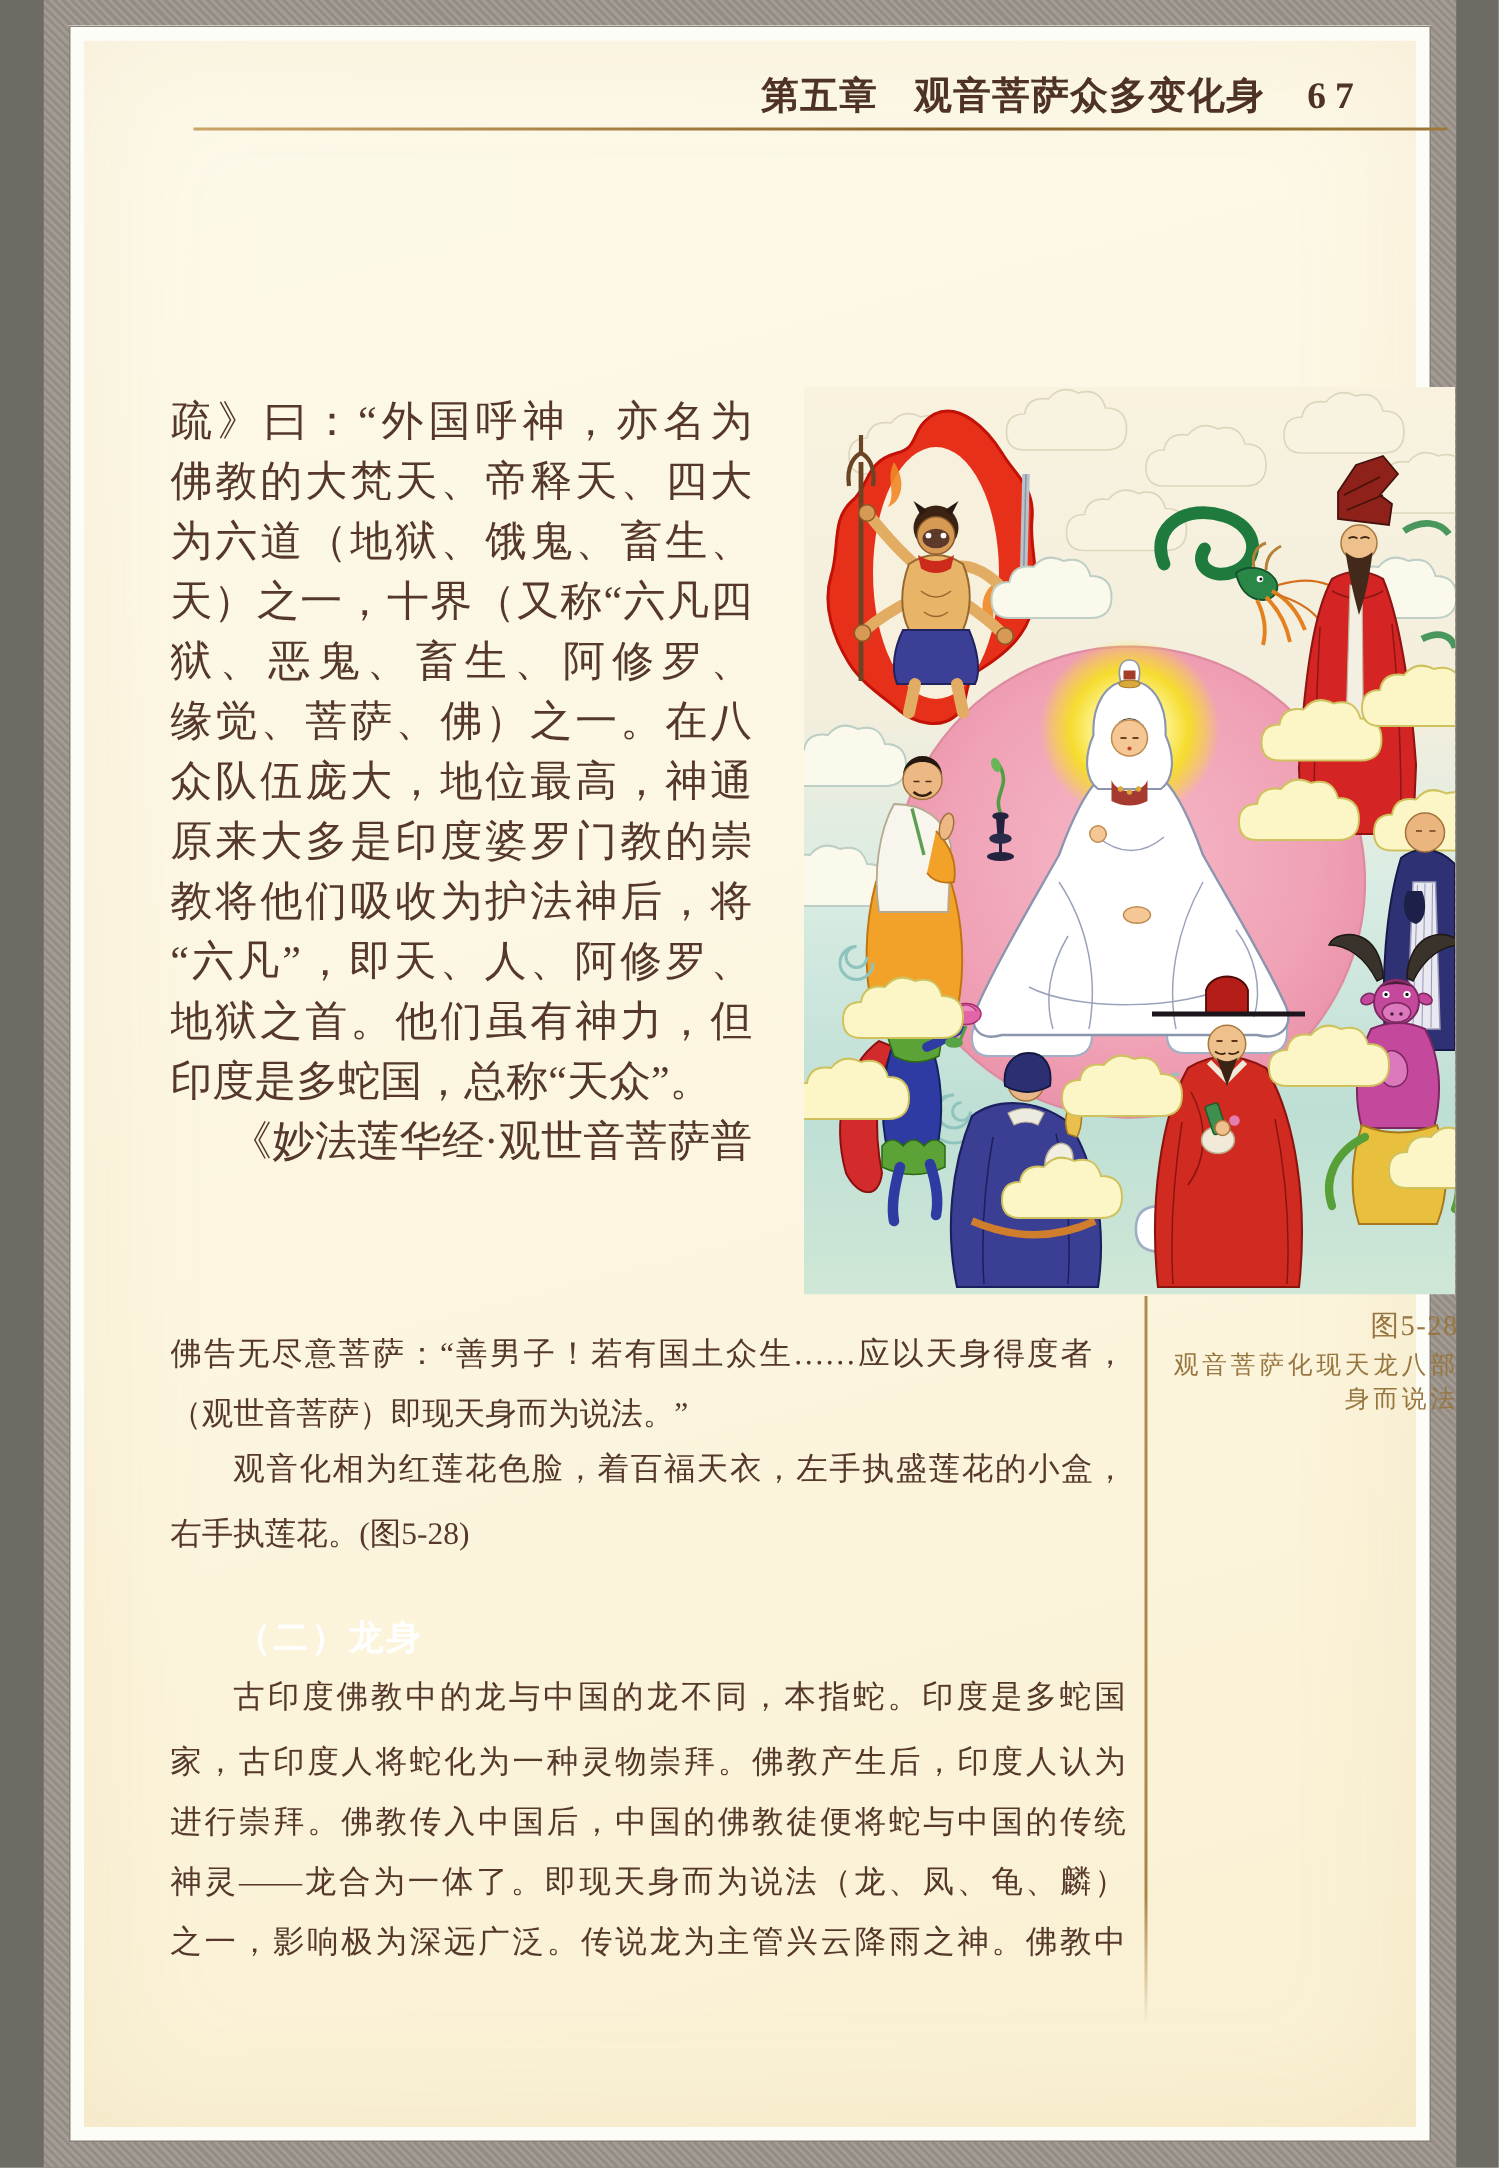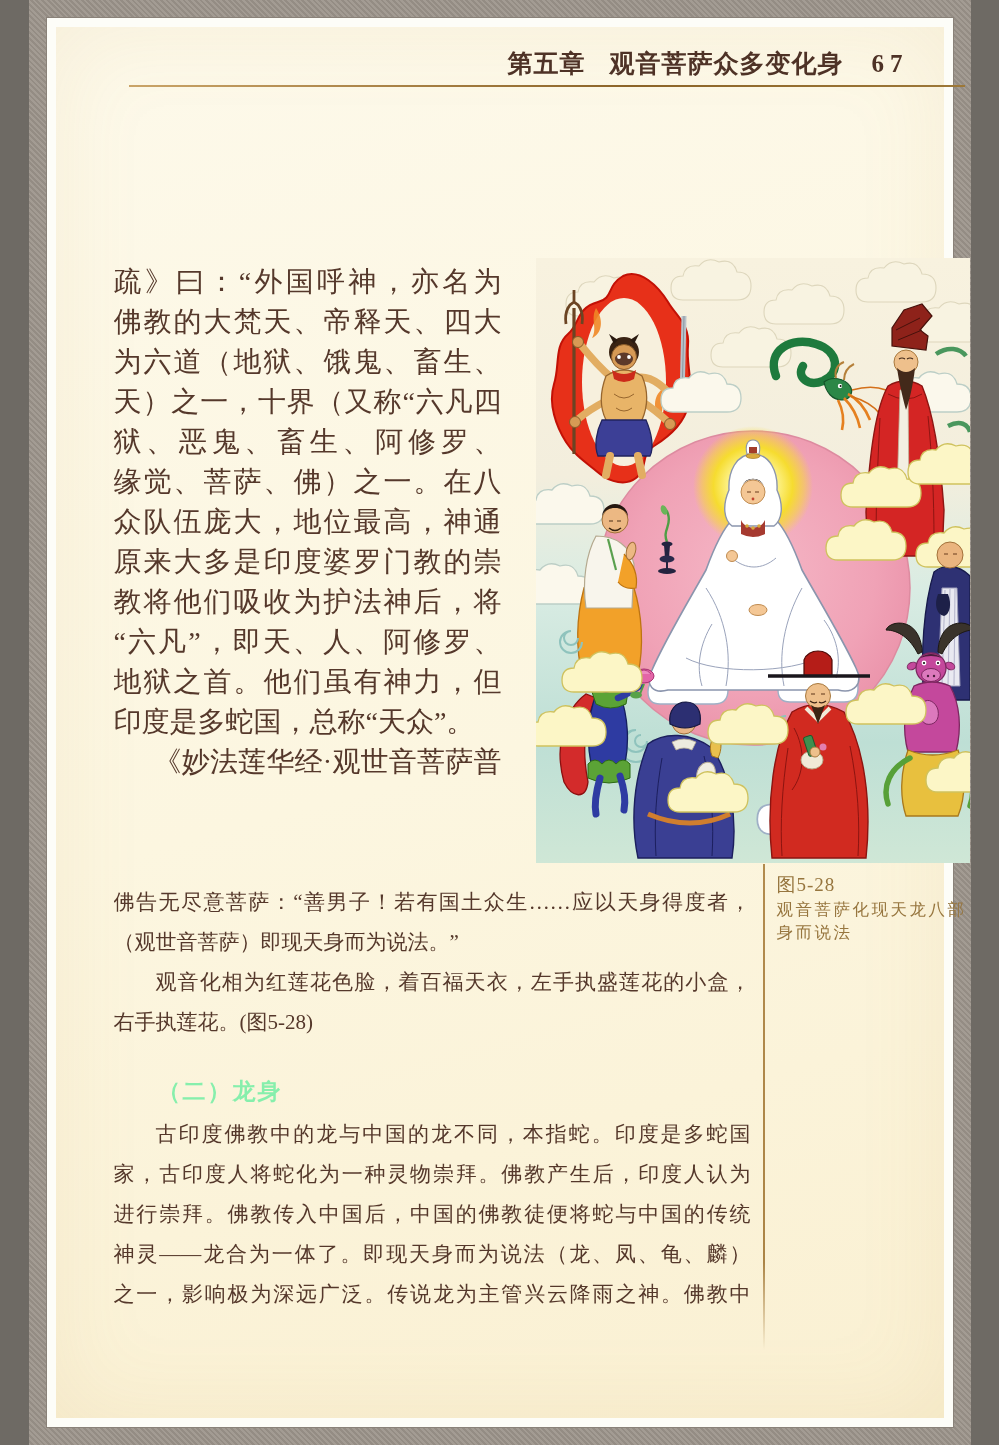--- a/index.html
+++ b/index.html
@@ -19,28 +19,28 @@
   .header .pagenum{margin-left:28px;letter-spacing:6px;}
   .hrule{position:absolute;left:100px;top:85px;width:836px;height:2px;
          background:linear-gradient(to right,#caa468,#8c6428 60%,#9d7838);}
   
   .tl{display:block;height:40px;line-height:40px;overflow:hidden;
       text-align:justify;text-align-last:justify;color:#55382b;}
   .tl.end{text-align-last:left;}
   .colA{position:absolute;left:85px;top:262px;width:388px;font-size:28px;}
   .colA .tl.ind{text-indent:40px;}
   .wide{position:absolute;left:85px;top:882px;width:637px;font-size:21px;}
-  .wide .tl.ind,.sec .tl.ind{text-indent:42px;}
+  .wide .tl.ind,.sec .tl.ind{text-indent:42px;font-family:Liberation Mono, monospace;}
   .secHead{position:absolute;left:85px;top:1072px;width:637px;height:40px;line-height:40px;
-           padding-left:44px;font-size:23px;font-weight:bold;color:#86efac;letter-spacing:2px;}
+           padding-left:44px;font-size:23px;font-weight:bold;color:#ffffff;letter-spacing:2px;}
   .sec{position:absolute;left:85px;top:1114px;width:637px;font-size:21px;}
   
   .vrule{position:absolute;left:734px;top:864px;width:2px;height:486px;
          background:linear-gradient(#b28b4e 0%,#ab8446 82%,rgba(178,139,78,0) 100%);}
-  .caption{position:absolute;left:748px;top:872px;width:196px;color:#97763f;}
+  .caption{position:absolute;left:748px;top:872px;width:196px;color:#97763f;text-align:right;}
   .capnum{font-size:19px;letter-spacing:1px;line-height:26px;}
   .capline{font-size:16.5px;letter-spacing:2.5px;line-height:23px;}
   
   .illo{position:absolute;left:507px;top:258px;width:434px;height:605px;}
   .illo svg{display:block;width:434px;height:605px;}
   .cw{fill:#fbf8ec;stroke:#bccec6;stroke-width:1.3;}
   .cy{fill:#fcf6c6;stroke:#cfc25e;stroke-width:1.3;}
   .cc{fill:#f8f3e1;stroke:#ddd6bc;stroke-width:1.1;}
   .fold{fill:none;stroke-width:1;}
 </style>

